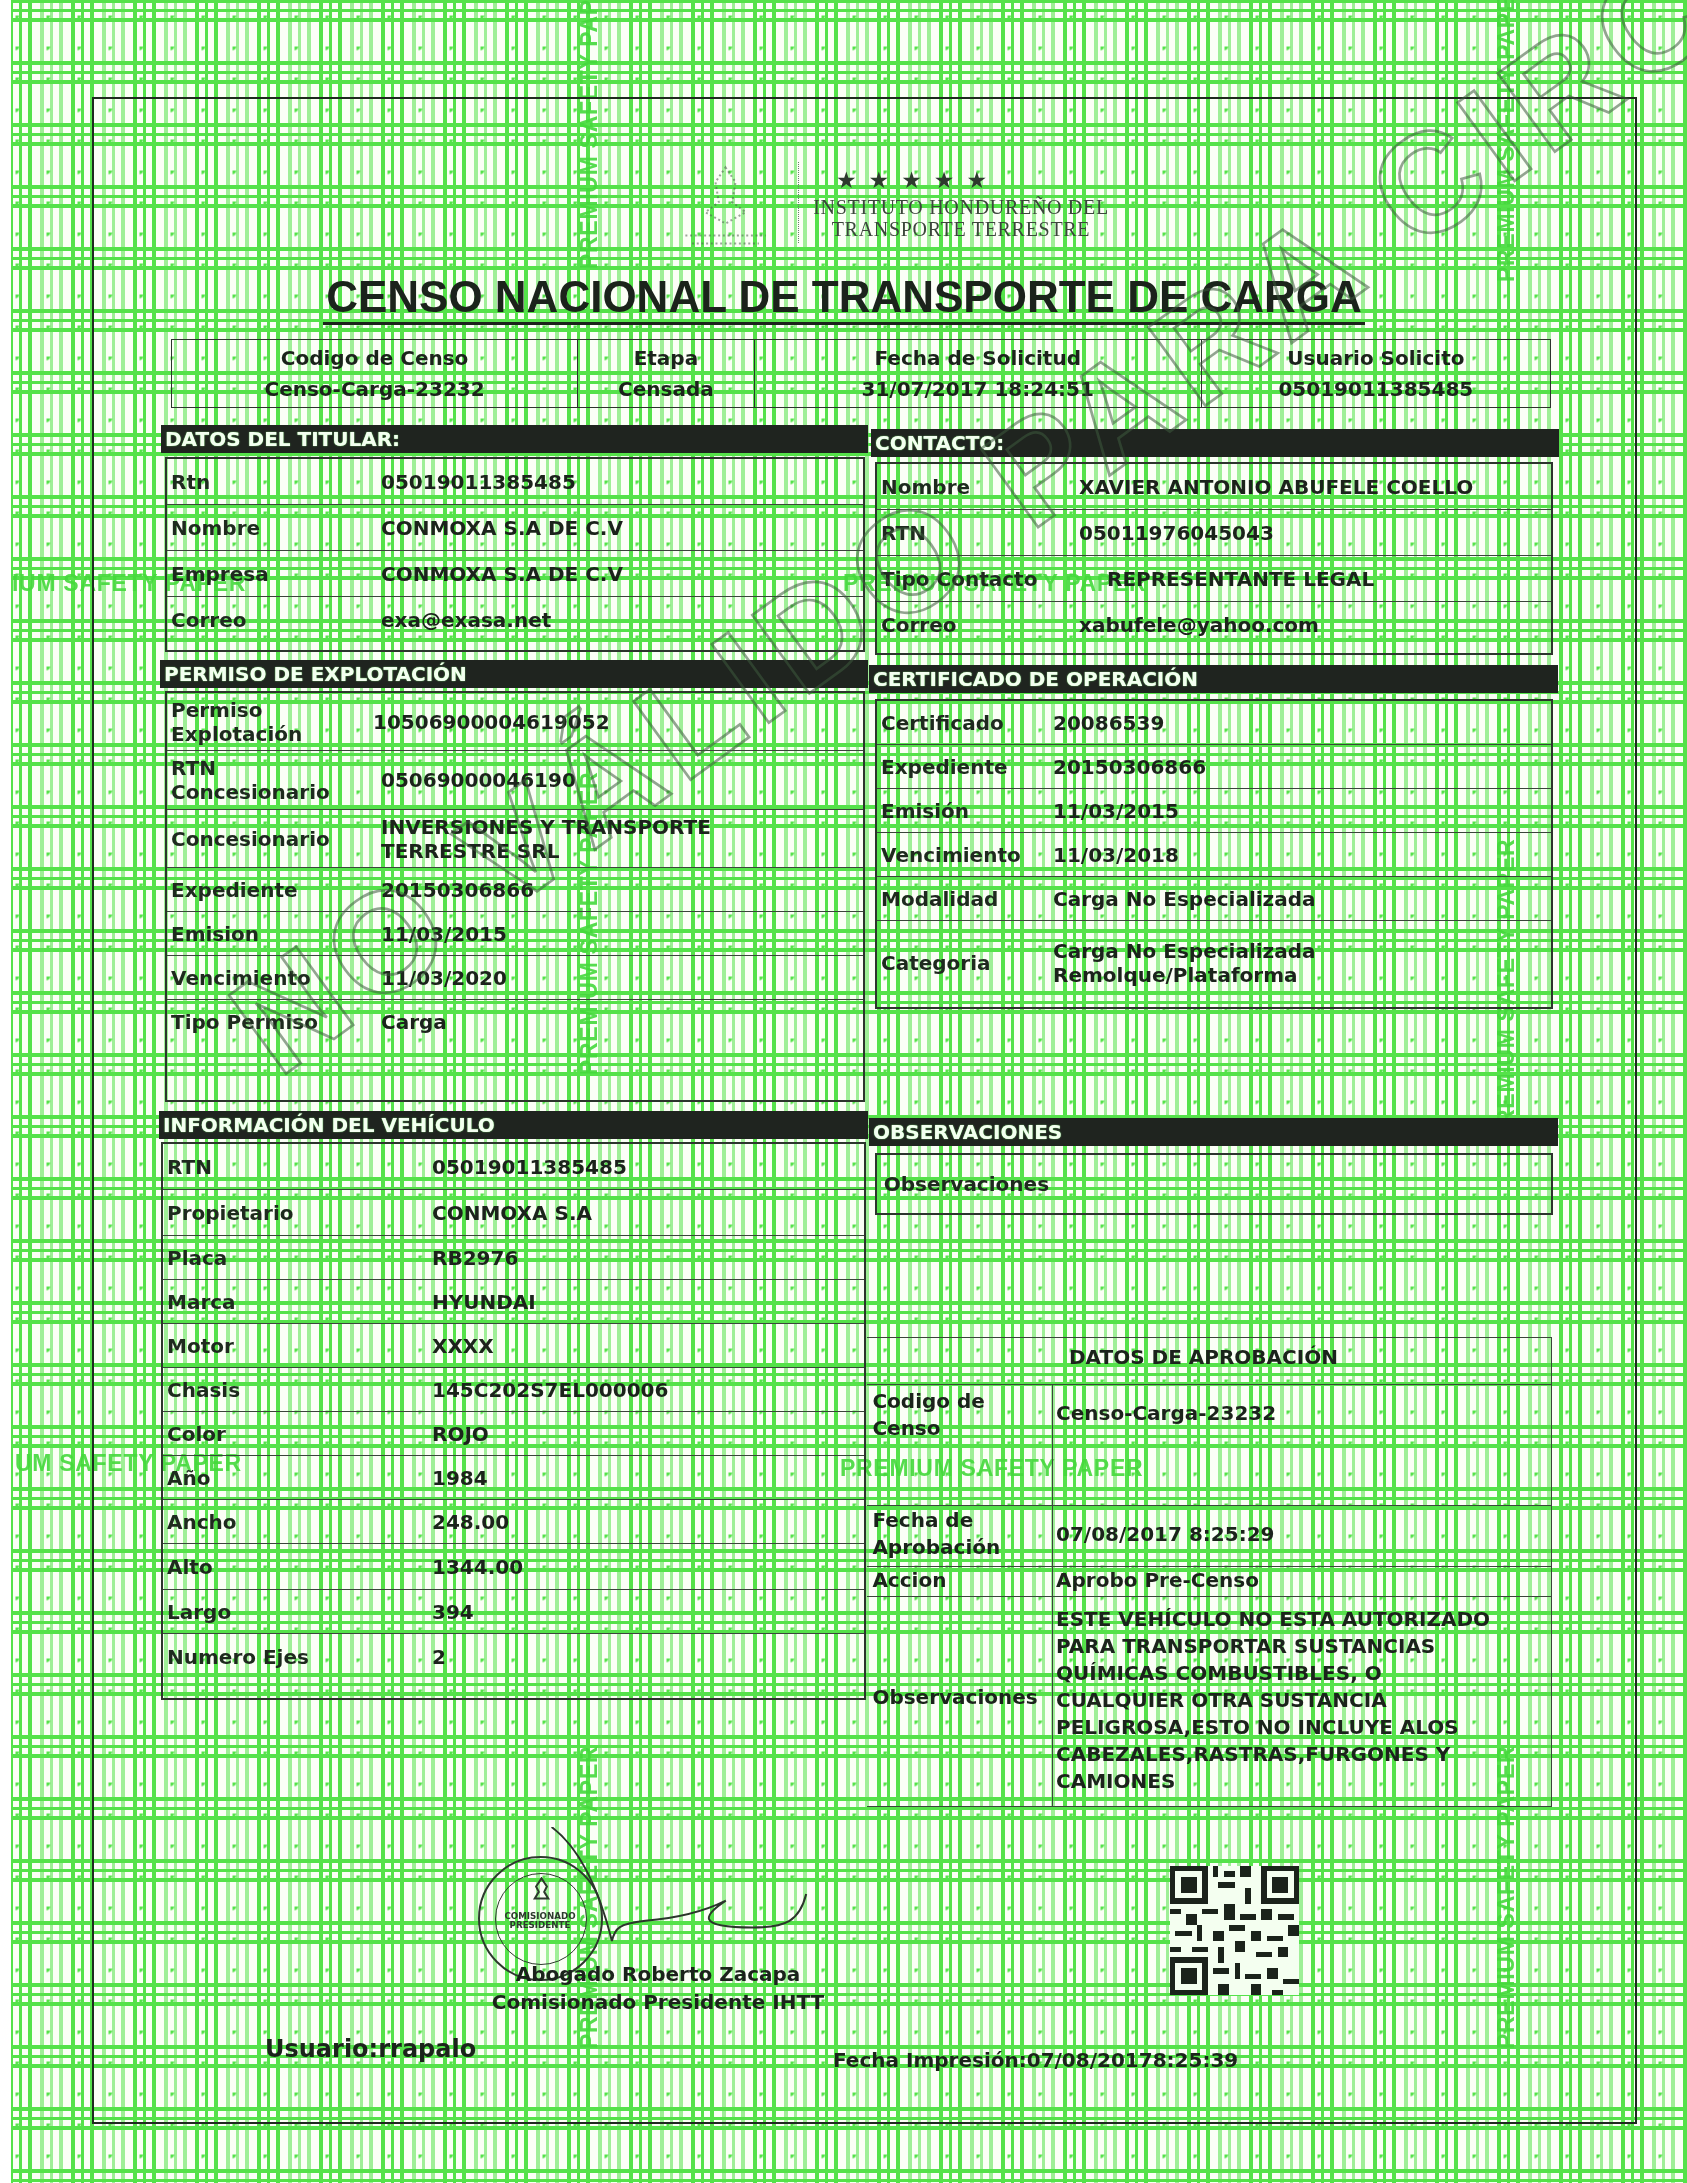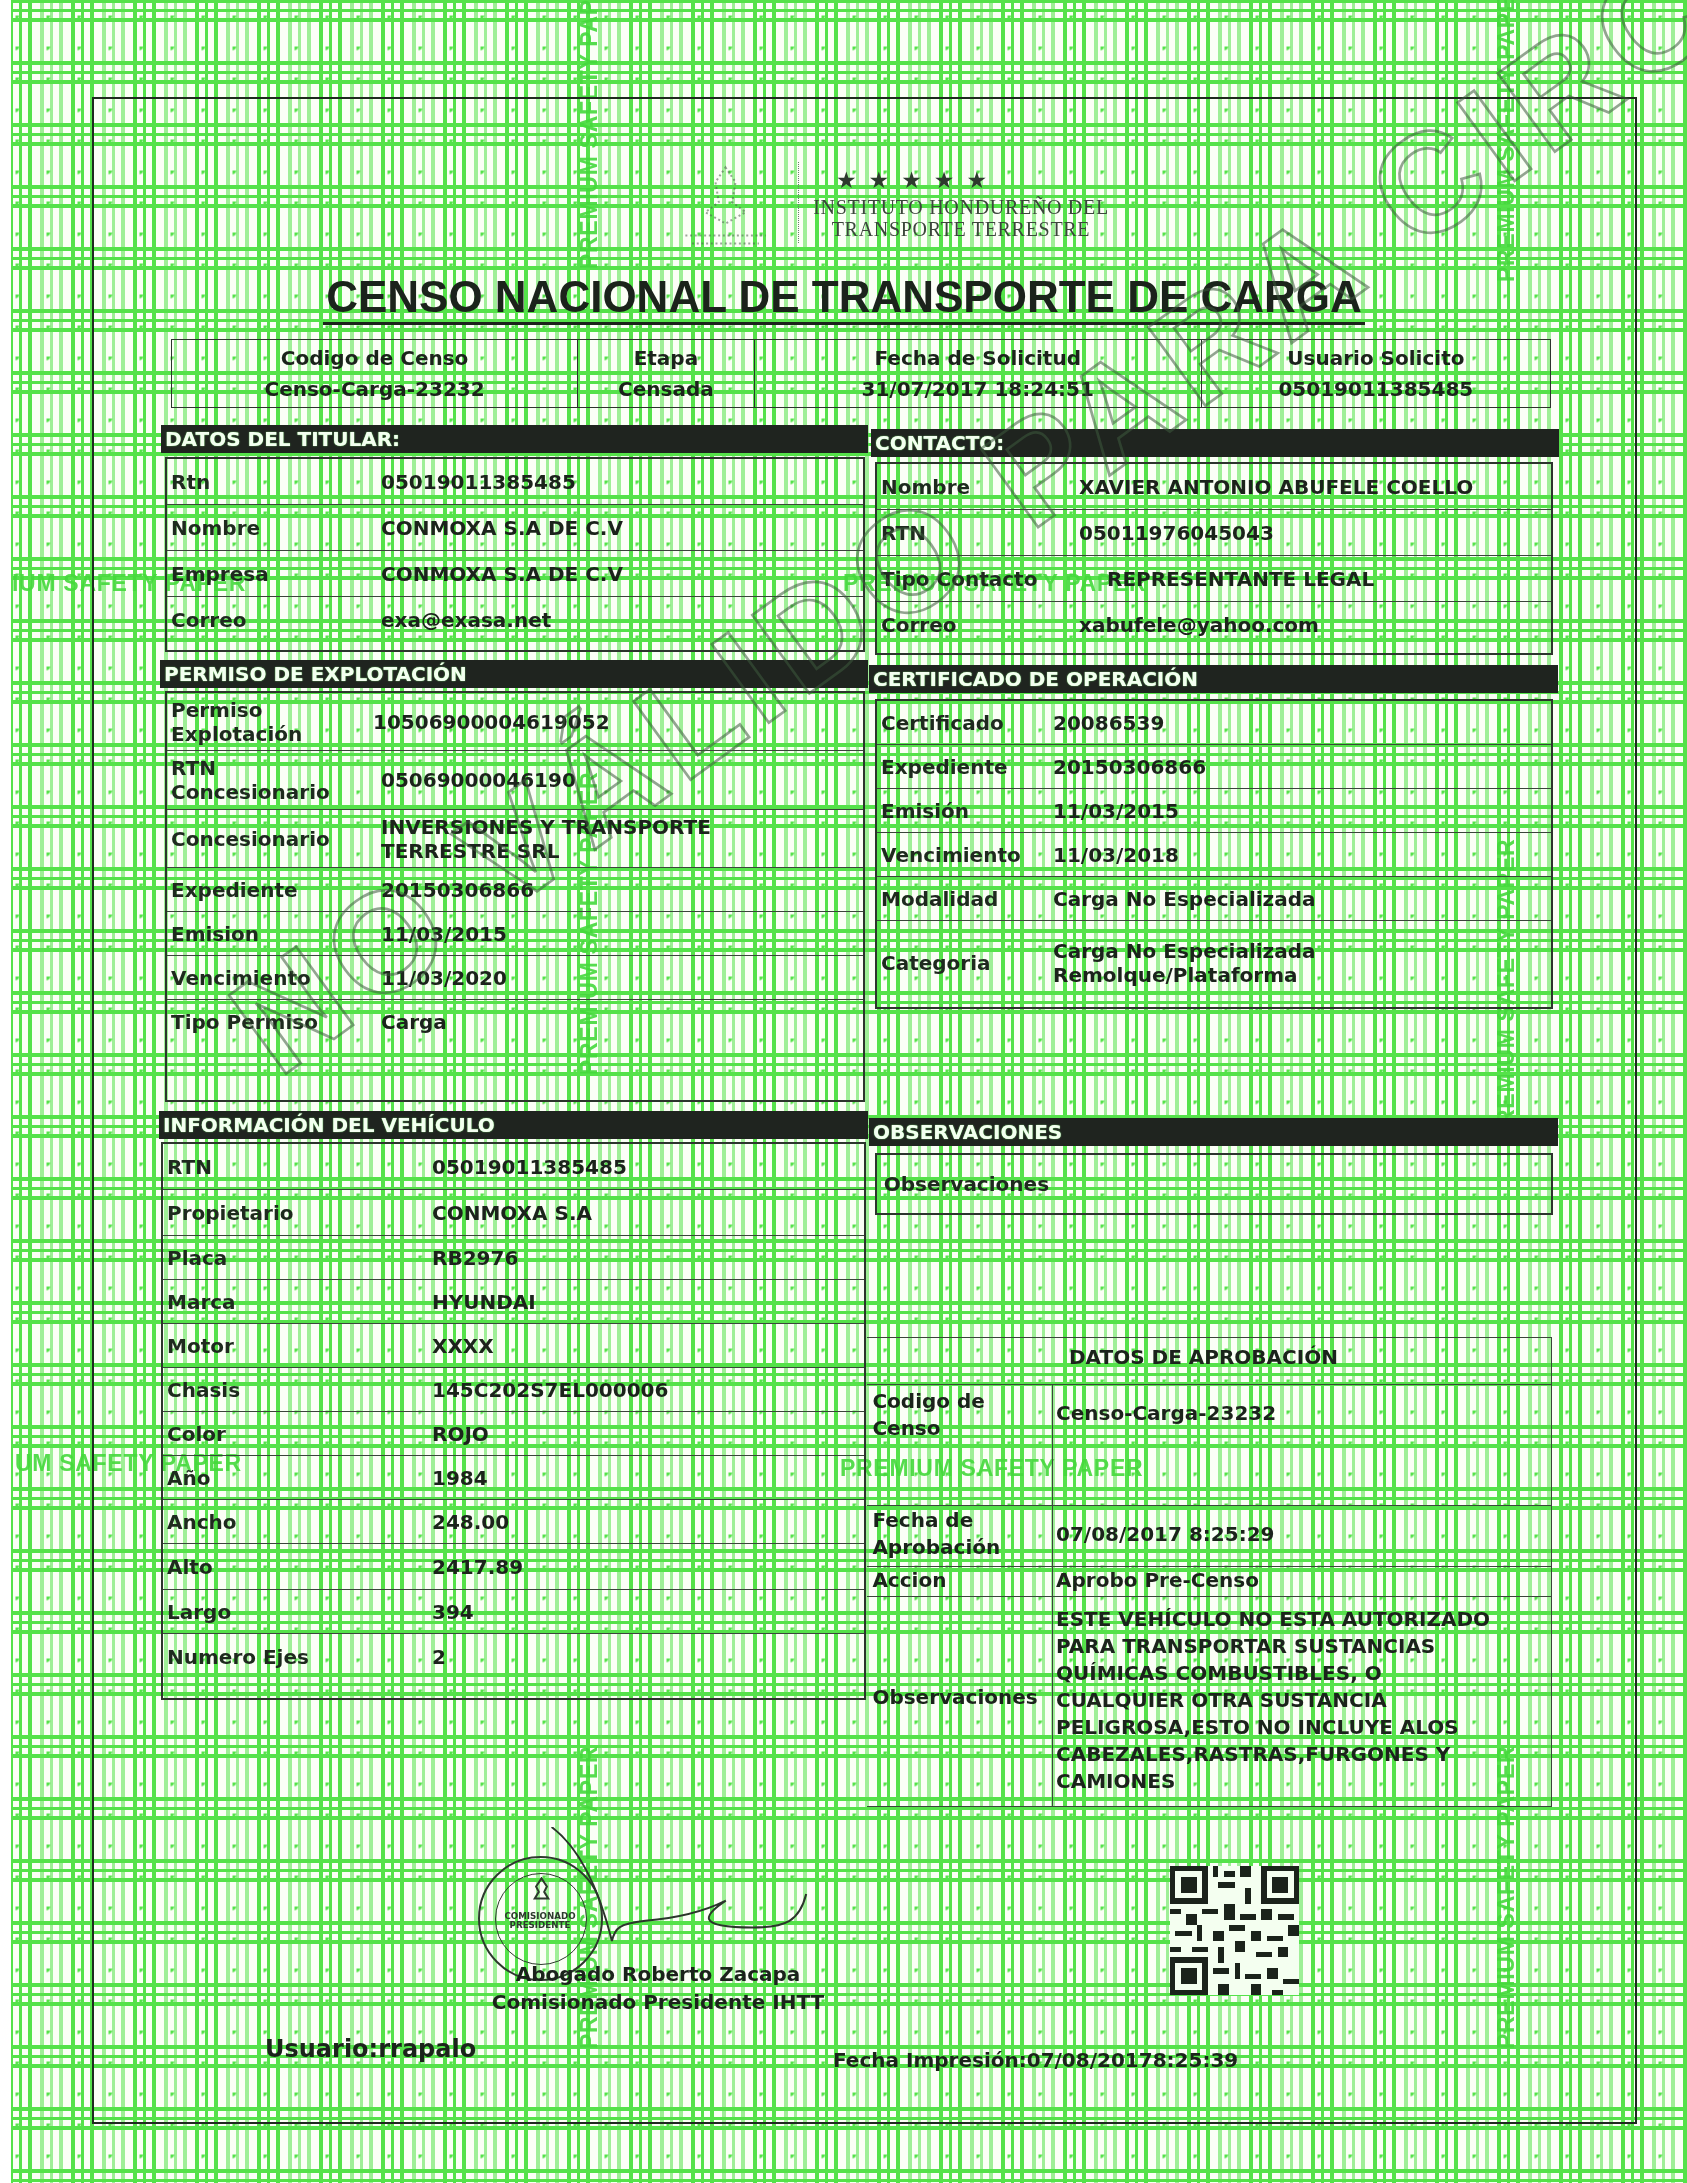--- a/index.html
+++ b/index.html
@@ -299,21 +299,21 @@
   <div class="row" style="height:44px">
       <div class="lbl" style="width:269px">Año</div>
       <div class="val">1984</div>
     </div>
   <div class="row" style="height:44px">
       <div class="lbl" style="width:269px">Ancho</div>
       <div class="val">248.00</div>
     </div>
   <div class="row" style="height:46px">
       <div class="lbl" style="width:269px">Alto</div>
-      <div class="val">2417.89</div>
+      <div class="val">1344.00</div>
     </div>
   <div class="row" style="height:44px">
       <div class="lbl" style="width:269px">Largo</div>
       <div class="val">394</div>
     </div>
   <div class="row" style="height:46px">
       <div class="lbl" style="width:269px">Numero Ejes</div>
       <div class="val">2</div>
     </div>
 </div>

